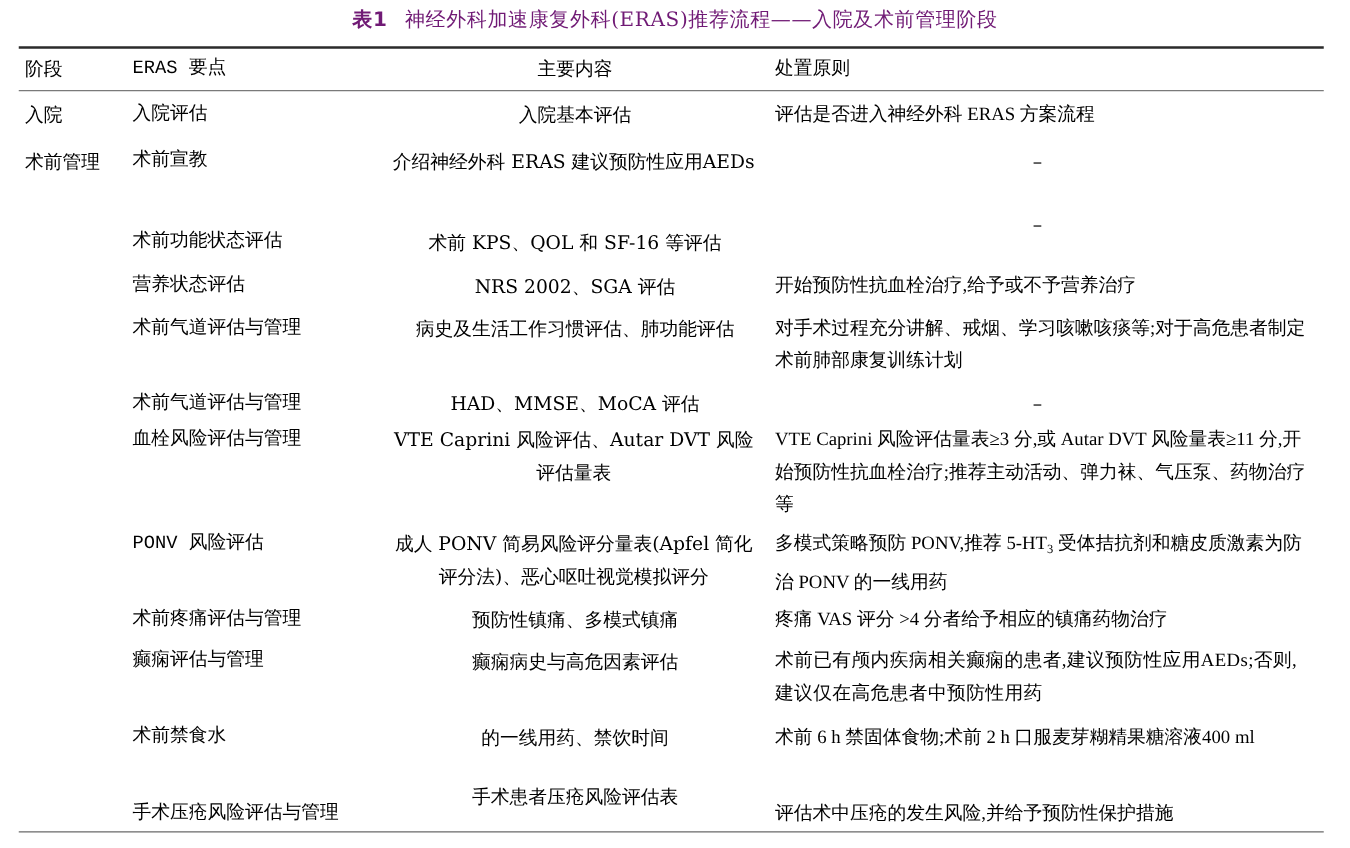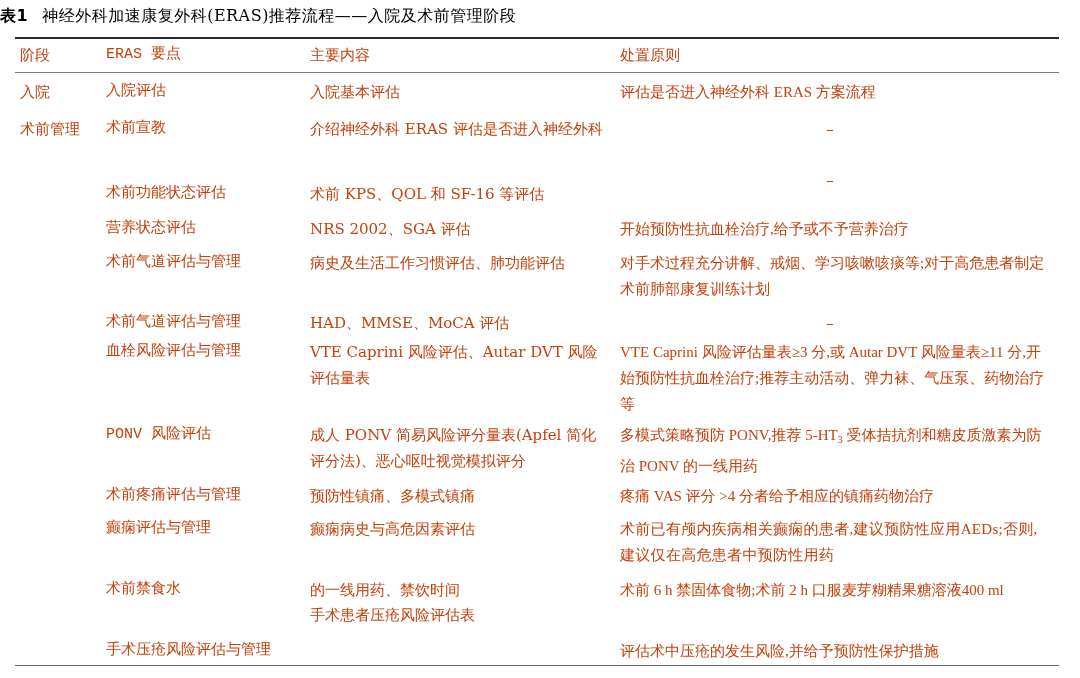--- a/index.html
+++ b/index.html
@@ -1,30 +1,30 @@
 <!DOCTYPE html>
 <html><head>
 <meta charset="utf-8">
 <style>
   html, body { margin:0; padding:0; background:#ffffff; }
   body { width:1080px; height:678px; position:relative; overflow:hidden;
          font-family: "DejaVu Serif", "Liberation Serif", serif; color:#2a2a2a; }
-  .caption { position:absolute; top:6px; left:0; width:1080px; text-align:left;
-             font-size:16px; letter-spacing:0.5px; color:#000000; }
+  .caption { position:absolute; top:6px; left:0; width:1080px; text-align:center;
+             font-size:16px; letter-spacing:0.5px; color:#701a75; }
   .caption .num { font-weight:bold; margin-right:14px; font-family:"DejaVu Sans","Liberation Sans",sans-serif; }
   .rule { position:absolute; left:15px; width:1044px; background:#3a3a3a; }
   .rule.top { top:37px; height:2px; background:#2b2b2b; }
   .rule.mid { top:72px; height:1px; background:#7a7a7a; }
   .rule.bot { top:665px; height:1px; background:#6a6a6a; }
   .tbl { position:absolute; left:0; top:0; width:1080px; }
-  .cell { position:absolute; font-size:15px; line-height:26px; white-space:nowrap; color:#c2410c; }
+  .cell { position:absolute; font-size:15px; line-height:26px; white-space:nowrap; color:#000000; }
   .wrap { white-space:normal; }
   .c0 { left:20px; }
   .c1 { left:106px;font-family:Liberation Mono, monospace; }
-  .c2 { left:310px; width:300px; }
+  .c2 { left:310px; width:300px;text-align:center; }
   .c3 { left:620px; width:440px;font-family:Liberation Serif, serif; }
   .dash { left:620px; width:420px; text-align:center; }
   sub { font-size:10px; vertical-align:-3px; }
 </style>
 </head>
 <body>
 
 <div class="caption">
   <span class="num">表1</span><span>神经外科加速康复外科(ERAS)推荐流程——入院及术前管理阶段</span>
 </div>
@@ -45,21 +45,21 @@
   <div>
     <div class="cell c0" style="top:79px">入院</div>
     <div class="cell c1" style="top:79px">入院评估</div>
     <div class="cell c2" style="top:79px">入院基本评估</div>
     <div class="cell c3" style="top:79px">评估是否进入神经外科 ERAS 方案流程</div>
   </div>
 
   <div>
     <div class="cell c0" style="top:116px">术前管理</div>
     <div class="cell c1" style="top:116px">术前宣教</div>
-    <div class="cell c2 wrap" style="top:116px;width:298px">介绍神经外科 ERAS 评估是否进入神经外科</div>
+    <div class="cell c2 wrap" style="top:116px;width:298px">介绍神经外科 ERAS 建议预防性应用AEDs</div>
     <div class="cell dash" style="top:116px">–</div>
   </div>
 
   <div>
     <div class="cell c1" style="top:181px">术前功能状态评估</div>
     <div class="cell c2" style="top:181px">术前 KPS、QOL 和 SF-16 等评估</div>
     <div class="cell dash" style="top:167px">–</div>
   </div>
 
   <div>
@@ -105,16 +105,16 @@
   </div>
 
   <div>
     <div class="cell c1" style="top:577px">术前禁食水</div>
     <div class="cell c2" style="top:577px">的一线用药、禁饮时间</div>
     <div class="cell c3 wrap" style="top:577px;width:428px">术前 6 h 禁固体食物;术前 2 h 口服麦芽糊精果糖溶液400 ml</div>
   </div>
 
   <div>
     <div class="cell c1" style="top:638px">手术压疮风险评估与管理</div>
-    <div class="cell c2" style="top:602px">手术患者压疮风险评估表</div>
+    <div class="cell c2" style="top:624px">手术患者压疮风险评估表</div>
     <div class="cell c3" style="top:638px">评估术中压疮的发生风险,并给予预防性保护措施</div>
   </div>
 </div>
 
 </body></html>

